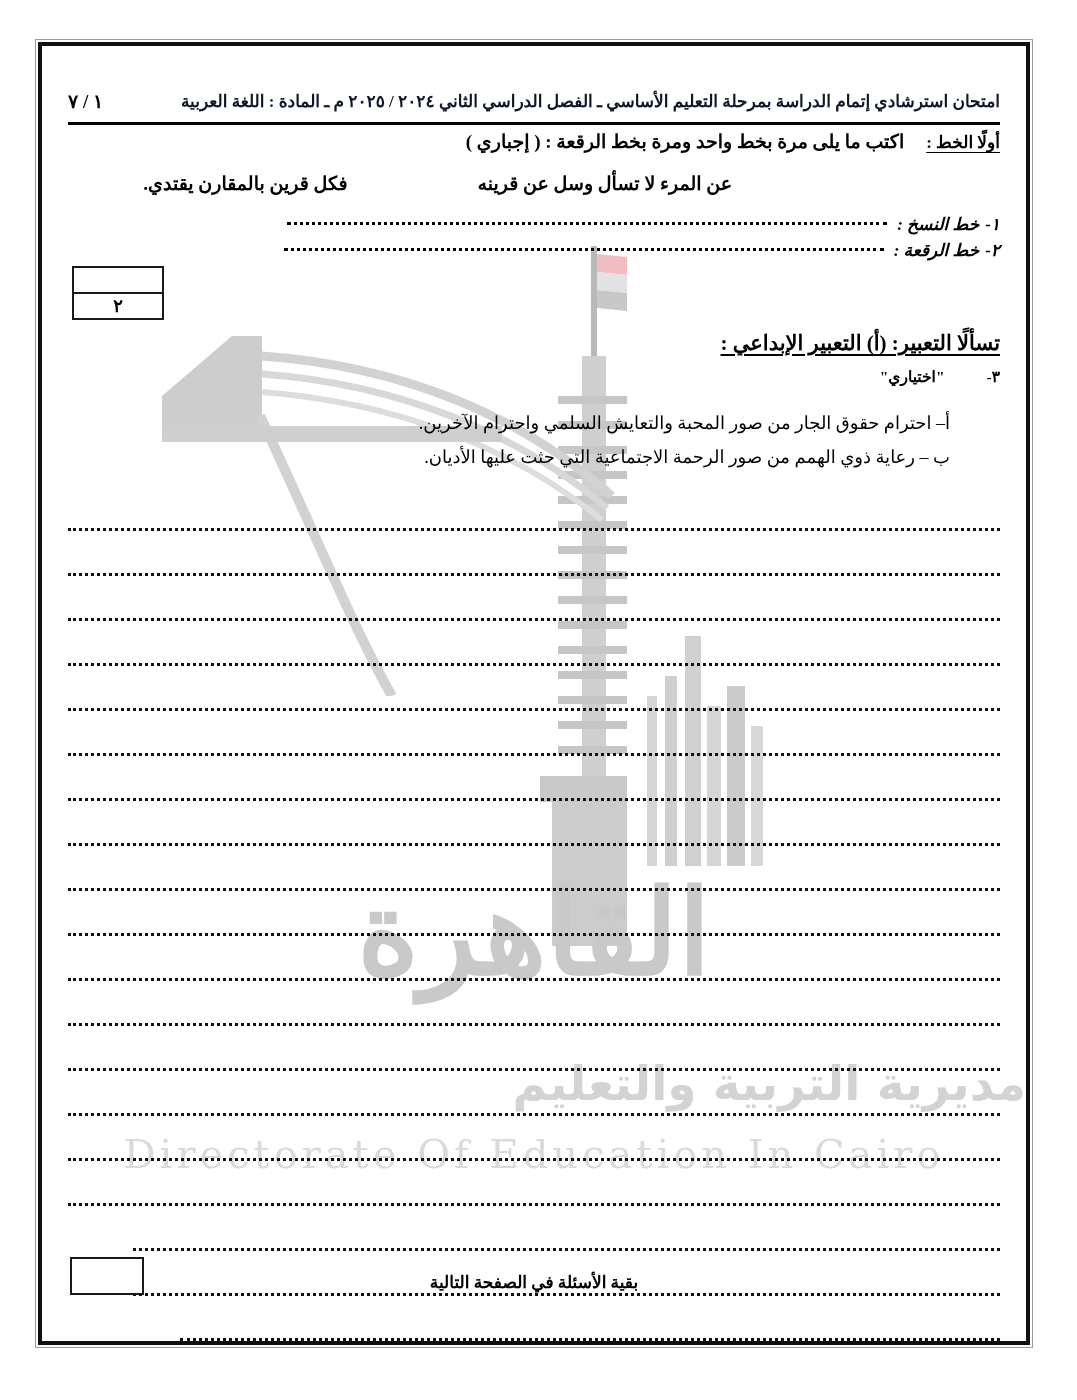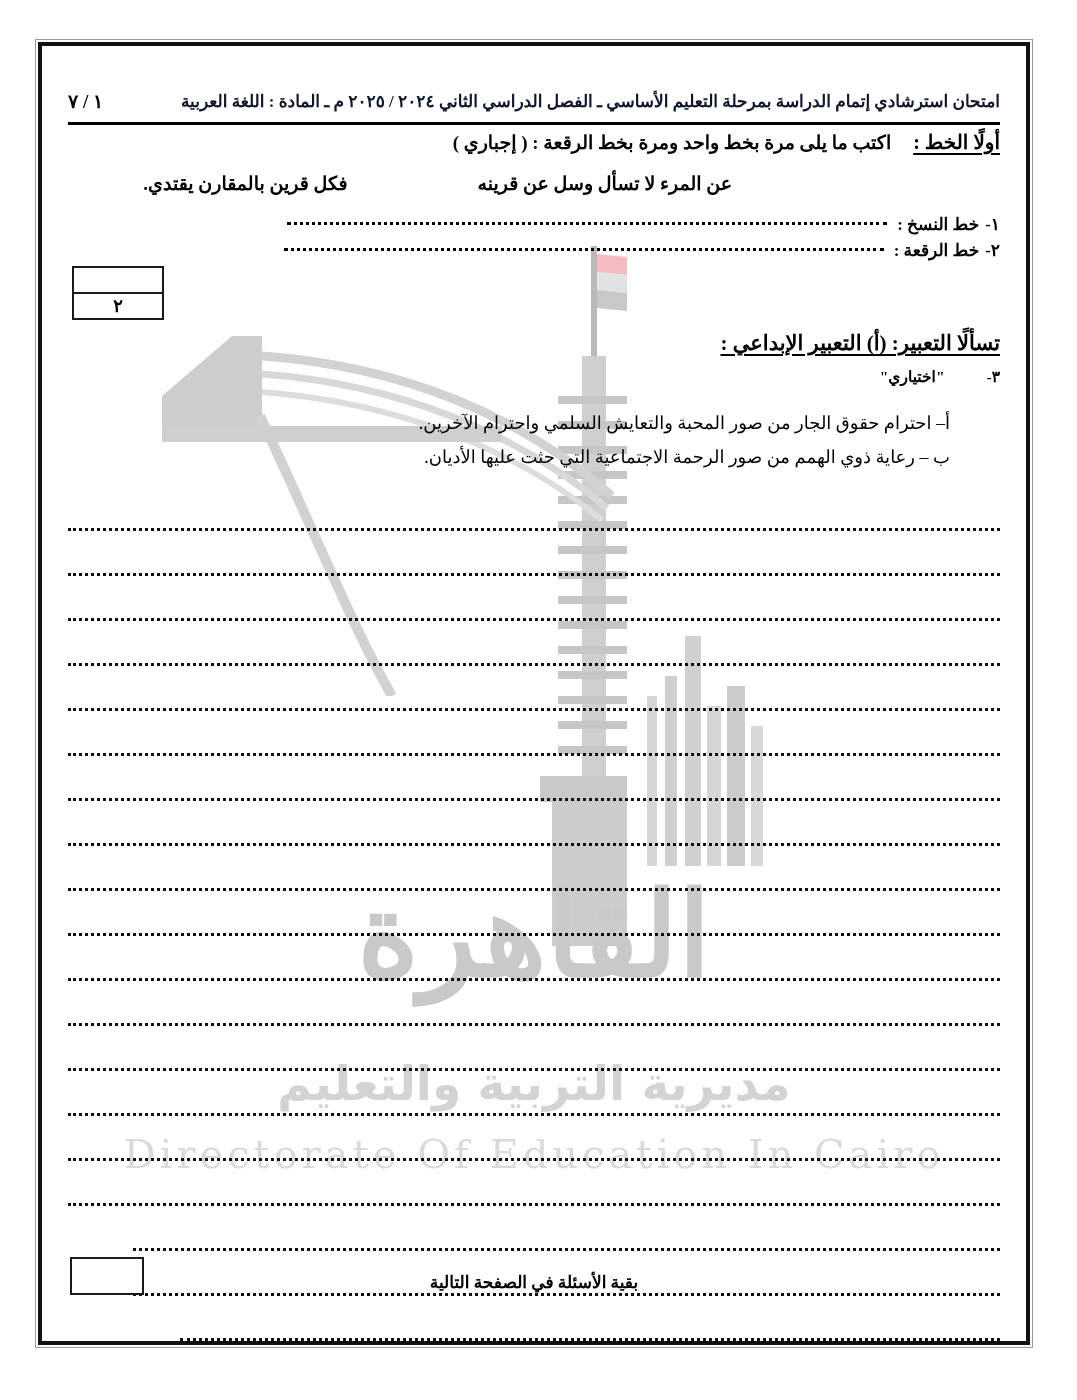--- a/index.html
+++ b/index.html
@@ -40,33 +40,33 @@
   .wm-tower{
     position:absolute;
     left:470px;top:205px;
     width:80px;height:700px;
   }
   .wm-text-big{
     position:absolute;
     left:0;right:0;
     top:830px;
     text-align:center;
-    font-family:Liberation Sans, sans-serif;
+    font-family:Liberation Serif, serif;
     font-size:118px;
     font-weight:700;
     color:#c9c9c9;
     letter-spacing:2px;
     line-height:1;
     white-space:nowrap;
   }
   .wm-text-mid{
     position:absolute;
     left:0;right:0;
     top:1010px;
-    text-align:center;
+    text-align:right;
     font-family:"DejaVu Sans","Liberation Sans",sans-serif;
     font-size:47px;
     font-weight:700;
     color:#d3d3d3;
     letter-spacing:7px;
     white-space:nowrap;
   }
   .wm-text-en{
     position:absolute;
     left:0;right:0;
@@ -115,21 +115,21 @@
   }
 
   
   .sec1-head{
     position:absolute;
     right:26px;top:84px;
     display:flex;align-items:baseline;gap:22px;
     direction:rtl;
   }
   .sec1-title{
-    font-size:20px;font-weight:700;
+    font-size:17px;font-weight:700;
     text-decoration:underline;
     text-underline-offset:4px;
     font-family:Liberation Serif, serif;
   }
   .sec1-instr{font-size:19px;font-weight:700;}
 
   .proverb{
     position:absolute;
     right:26px;left:26px;top:126px;
     direction:rtl;
@@ -145,21 +145,21 @@
     position:absolute;
     right:26px;top:168px;
     width:830px;
     direction:rtl;
     font-size:17px;font-weight:700;
   }
   .khat-row{
     display:flex;align-items:baseline;gap:6px;
     height:26px;
   }
-  .khat-label{white-space:nowrap;}
+  .khat-label{white-space:nowrap;font-style:italic;}
   .khat-dots{
     flex:1;
     border-bottom:3px dotted #000;
     transform:translateY(-5px);
     margin-right:4px;
     max-width:600px;
   }
 
   
   .score-box{

